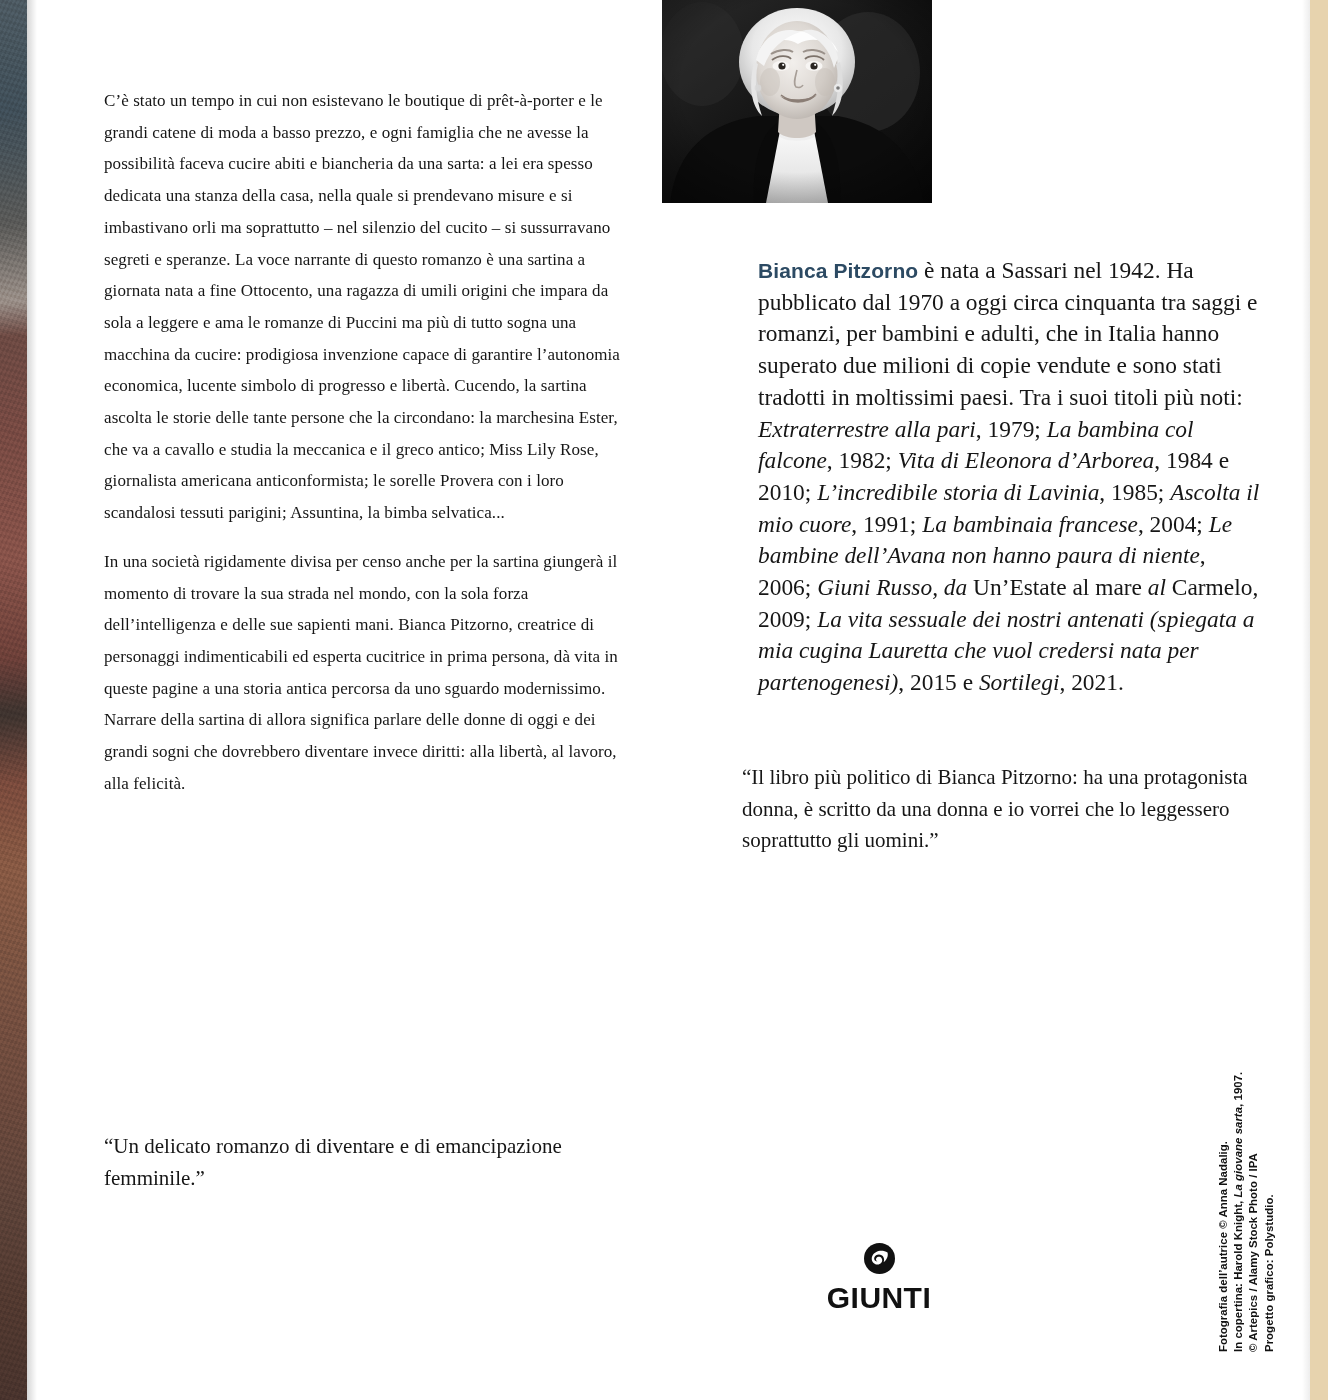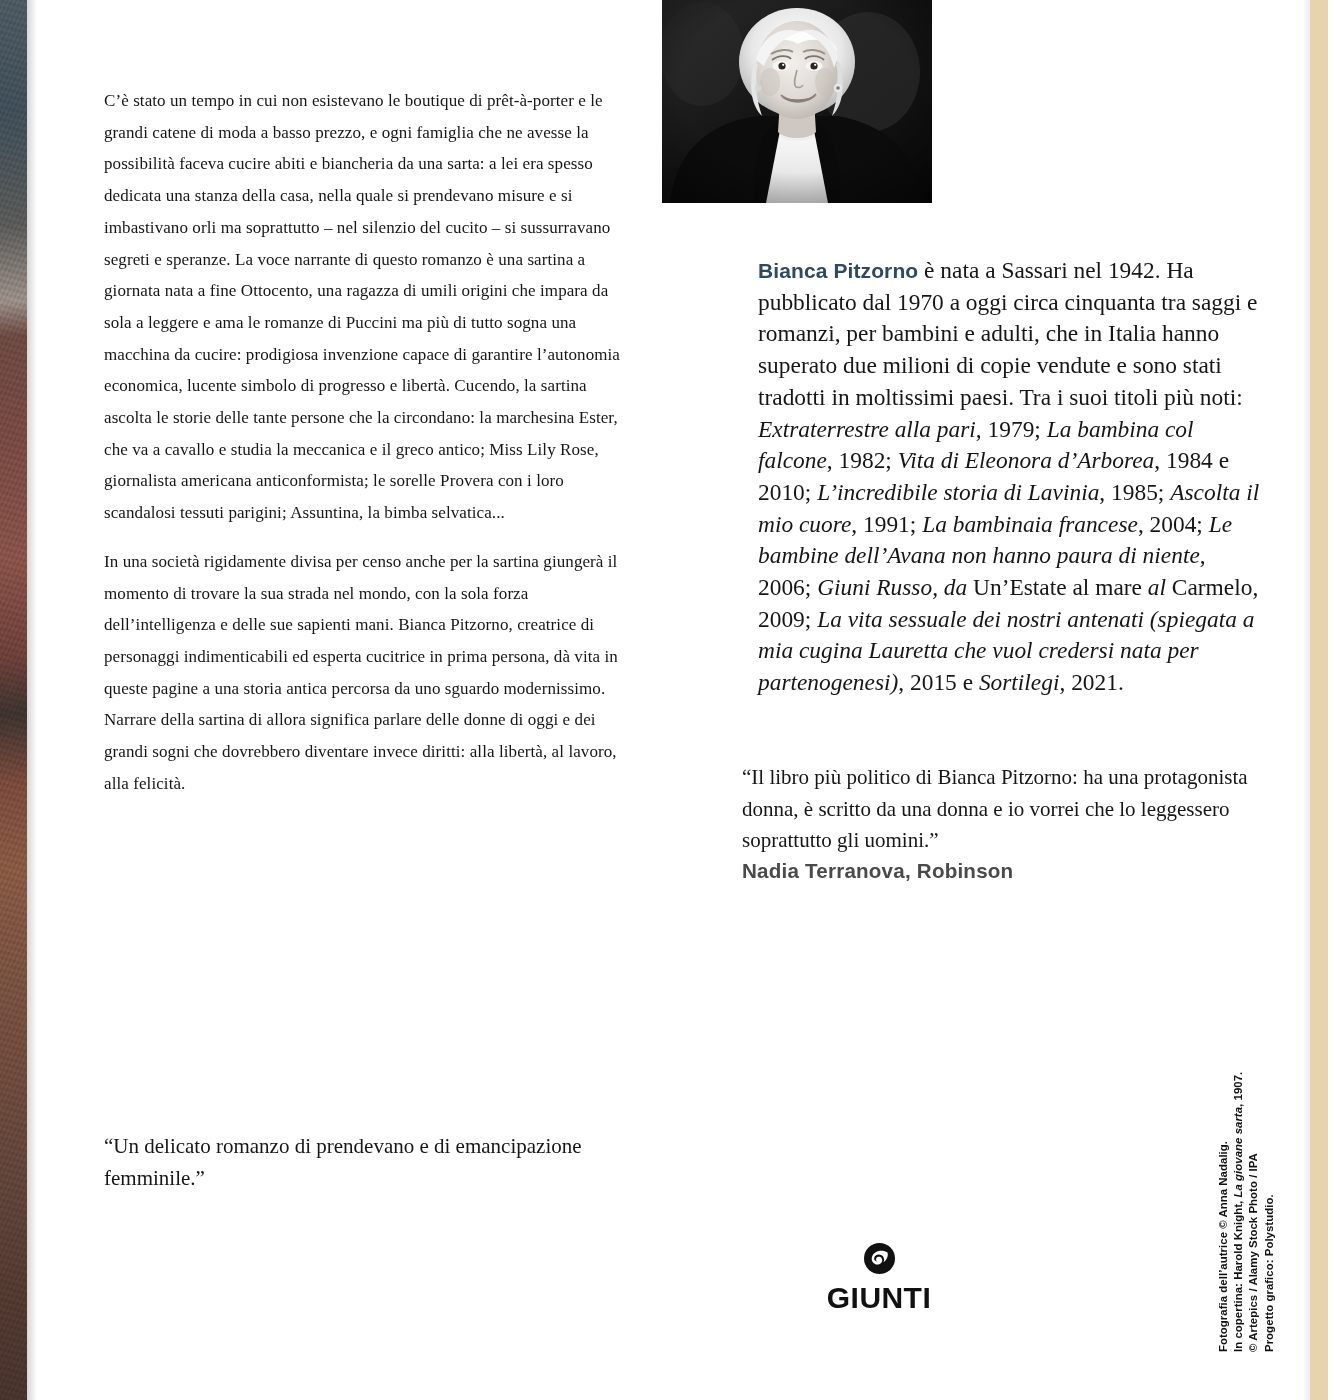--- a/index.html
+++ b/index.html
@@ -213,21 +213,21 @@
 <div class="flap-inner-shadow"></div>
 <div class="flap-strip"></div>
 <div class="flap-edge"></div>
 
 <div class="col-left">
   <p class="blurb para">C’è stato un tempo in cui non esistevano le boutique di prêt-à-porter e le grandi catene di moda a basso prezzo, e ogni famiglia che ne avesse la possibilità faceva cucire abiti e biancheria da una sarta: a lei era spesso dedicata una stanza della casa, nella quale si prendevano misure e si imbastivano orli ma soprattutto – nel silenzio del cucito – si sussurravano segreti e speranze. La voce narrante di questo romanzo è una sartina a giornata nata a fine Ottocento, una ragazza di umili origini che impara da sola a leggere e ama le romanze di Puccini ma più di tutto sogna una macchina da cucire: prodigiosa invenzione capace di garantire l’autonomia economica, lucente simbolo di progresso e libertà. Cucendo, la sartina ascolta le storie delle tante persone che la circondano: la marchesina Ester, che va a cavallo e studia la meccanica e il greco antico; Miss Lily Rose, giornalista americana anticonformista; le sorelle Provera con i loro scandalosi tessuti parigini; Assuntina, la bimba selvatica...</p>
   <p class="blurb para">In una società rigidamente divisa per censo anche per la sartina giungerà il momento di trovare la sua strada nel mondo, con la sola forza dell’intelligenza e delle sue sapienti mani. Bianca Pitzorno, creatrice di personaggi indimenticabili ed esperta cucitrice in prima persona, dà vita in queste pagine a una storia antica percorsa da uno sguardo modernissimo. Narrare della sartina di allora significa parlare delle donne di oggi e dei grandi sogni che dovrebbero diventare invece diritti: alla libertà, al lavoro, alla felicità.</p>
 </div>
 
 <div class="left-quote quote-block">
-  <div class="quote-text">“Un delicato romanzo di prendevano e di emancipazione femminile.”</div>
+  <div class="quote-text">“Un delicato romanzo di diventare e di emancipazione femminile.”</div>
 </div>
 
 <div class="photo-frame">
   <svg width="270" height="203" viewBox="0 0 270 203" role="img" aria-label="author portrait">
     <defs>
       <linearGradient id="bgDark" x1="0" y1="0" x2="1" y2="1">
         <stop offset="0%" stop-color="#2a2a2a"></stop>
         <stop offset="45%" stop-color="#161616"></stop>
         <stop offset="100%" stop-color="#0a0a0a"></stop>
       </linearGradient>
@@ -306,21 +306,20 @@
 </div>
 
 <div class="col-right">
   <div class="bio">
     <span class="bio-name">Bianca Pitzorno</span><span> è nata a Sassari nel 1942. Ha pubblicato dal 1970 a oggi circa cinquanta tra saggi e romanzi, per bambini e adulti, che in Italia hanno superato due milioni di copie vendute e sono stati tradotti in moltissimi paesi. Tra i suoi titoli più noti: </span><span class="it">Extraterrestre alla pari</span><span>, </span><span>1979; </span><span class="it">La bambina col falcone</span><span>, </span><span>1982; </span><span class="it">Vita di Eleonora d’Arborea</span><span>, </span><span>1984 e 2010; </span><span class="it">L’incredibile storia di Lavinia</span><span>, </span><span>1985; </span><span class="it">Ascolta il mio cuore</span><span>, </span><span>1991; </span><span class="it">La bambinaia francese</span><span>, </span><span>2004; </span><span class="it">Le bambine dell’Avana non hanno paura di niente</span><span>, </span><span>2006; </span><span class="it">Giuni Russo, da</span><span> Un’Estate al mare </span><span class="it">al</span><span> Carmelo, 2009; </span><span class="it">La vita sessuale dei nostri antenati (spiegata a mia cugina Lauretta che vuol credersi nata per partenogenesi)</span><span>, 2015 e </span><span class="it">Sortilegi</span><span>, 2021.</span>
   </div>
 </div>
 
 <div class="right-quote quote-block">
   <div class="quote-text">“Il libro più politico di Bianca Pitzorno: ha una protagonista donna, è scritto da una donna e io vorrei che lo leggessero soprattutto gli uomini.”</div>
-  <div class="quote-source">Nadia Terranova, Robinson</div>
 </div>
 
 <div class="pub-block">
   <div class="logo-row">
     <span class="logo-mark">
       <svg width="31" height="31" viewBox="0 0 31 31">
         <circle cx="15.5" cy="15.5" r="15.5" fill="#111111"></circle>
         <path d="M23.5 9.5 C18.5 6.2 10.5 7.6 8.2 13.2 C6.3 17.8 10.2 22.4 14.6 21.4 C17.6 20.7 19.2 17.6 17.6 15.2 C16.4 13.4 13.6 13.3 12.4 15.0 C11.6 16.2 12.0 17.9 13.4 18.4 C11.2 18.6 9.6 16.6 10.3 14.5 C11.2 11.7 15.0 10.7 17.6 12.2 C20.0 13.6 20.8 16.8 19.5 19.3 C22.5 17.3 24.6 13.2 23.5 9.5 Z" fill="#ffffff"></path>
       </svg>
     </span>

